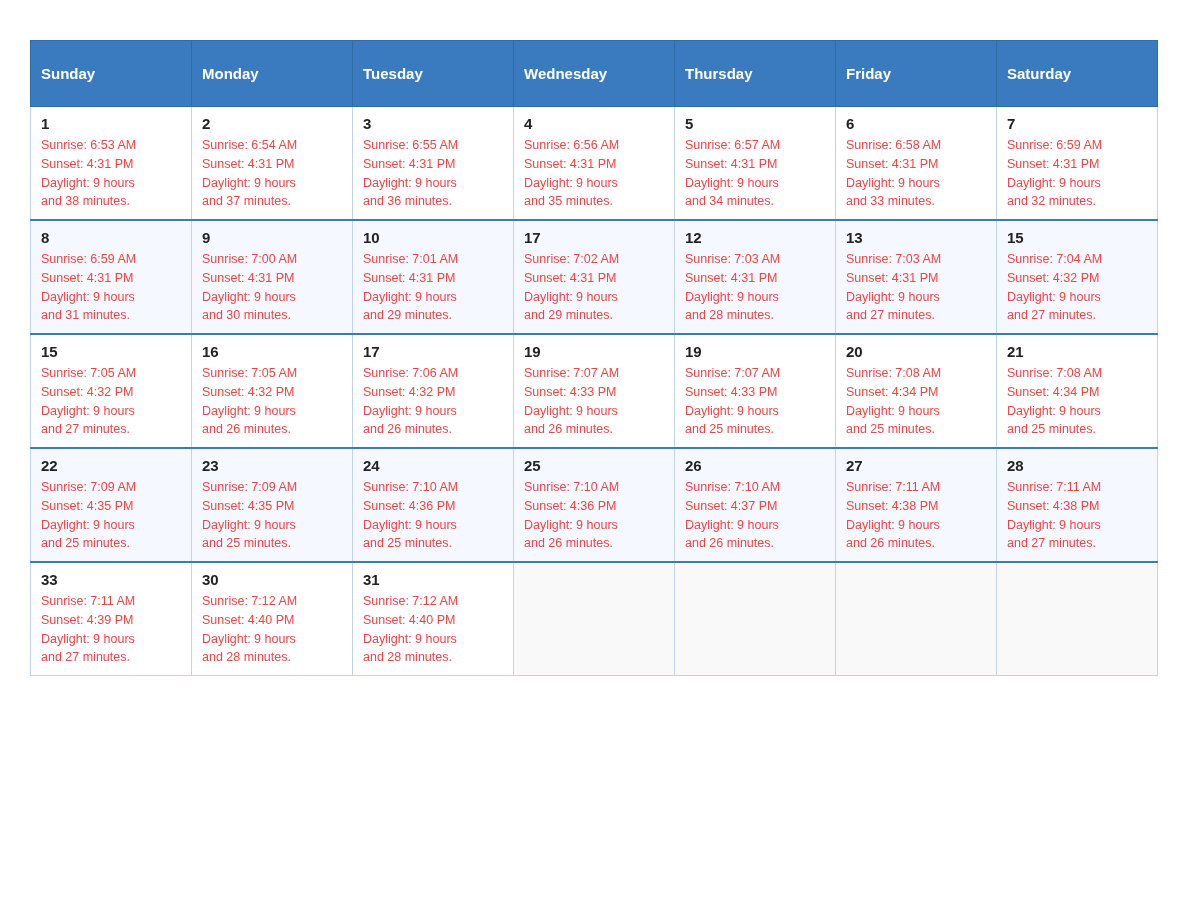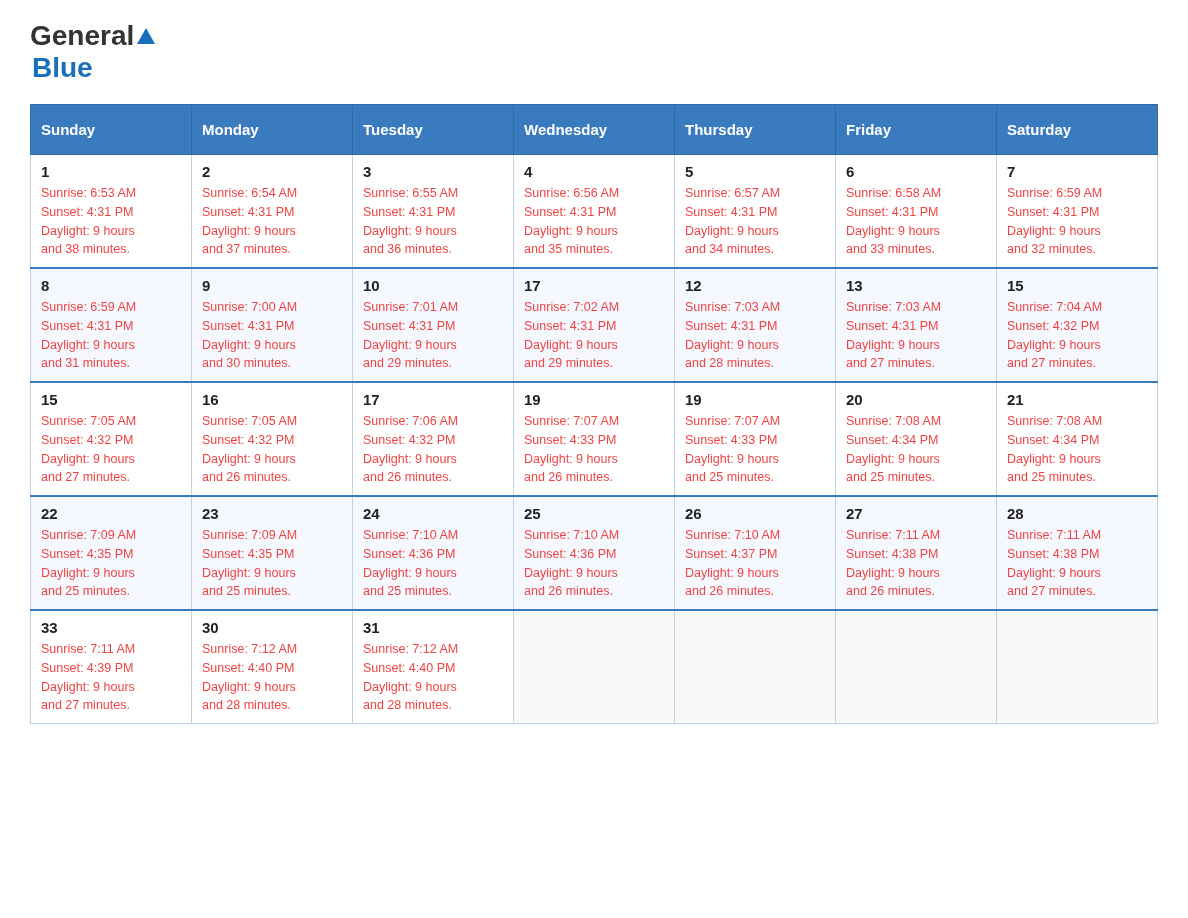--- a/index.html
+++ b/index.html
@@ -40,21 +40,21 @@
       margin-top: 4px;
     }
     .calendar-table {
       width: 100%;
       border-collapse: collapse;
       border: 1px solid #3a7bbf;
     }
     .calendar-table th {
       background-color: #3a7bbf;
       color: #ffffff;
-      padding: 16px 10px;
+      padding: 24px 10px;
       font-size: 15px;
       font-weight: bold;
       text-align: left;
       border: 1px solid #2e6da4;
     }
     .calendar-table td {
       vertical-align: top;
       padding: 8px 10px;
       border: 1px solid #c0d4e8;
       width: calc(100% / 7);
@@ -79,27 +79,20 @@
       background: #f9f9f9 !important;
     }
     .row-border td {
       border-top: 2px solid #3a7bbf;
     }
   </style>
 </head>
 <body>
 
 <div class="header">
-  <div class="logo">
-    <div class="logo-line">
-      <span style="font-size:28px;font-weight:bold;color:#333;">General</span>
-      <span style="display:inline-block;width:0;height:0;border-left:9px solid transparent;border-right:9px solid transparent;border-bottom:16px solid #1a6fbb;margin-left:3px;vertical-align:middle;"></span>
-    </div>
-    <div style="font-size:28px;font-weight:bold;color:#1a6fbb;margin-left:2px;">Blue</div>
-  </div>
 </div>
 
 <table class="calendar-table">
   <thead>
     <tr>
       <th>Sunday</th>
       <th>Monday</th>
       <th>Tuesday</th>
       <th>Wednesday</th>
       <th>Thursday</th>

